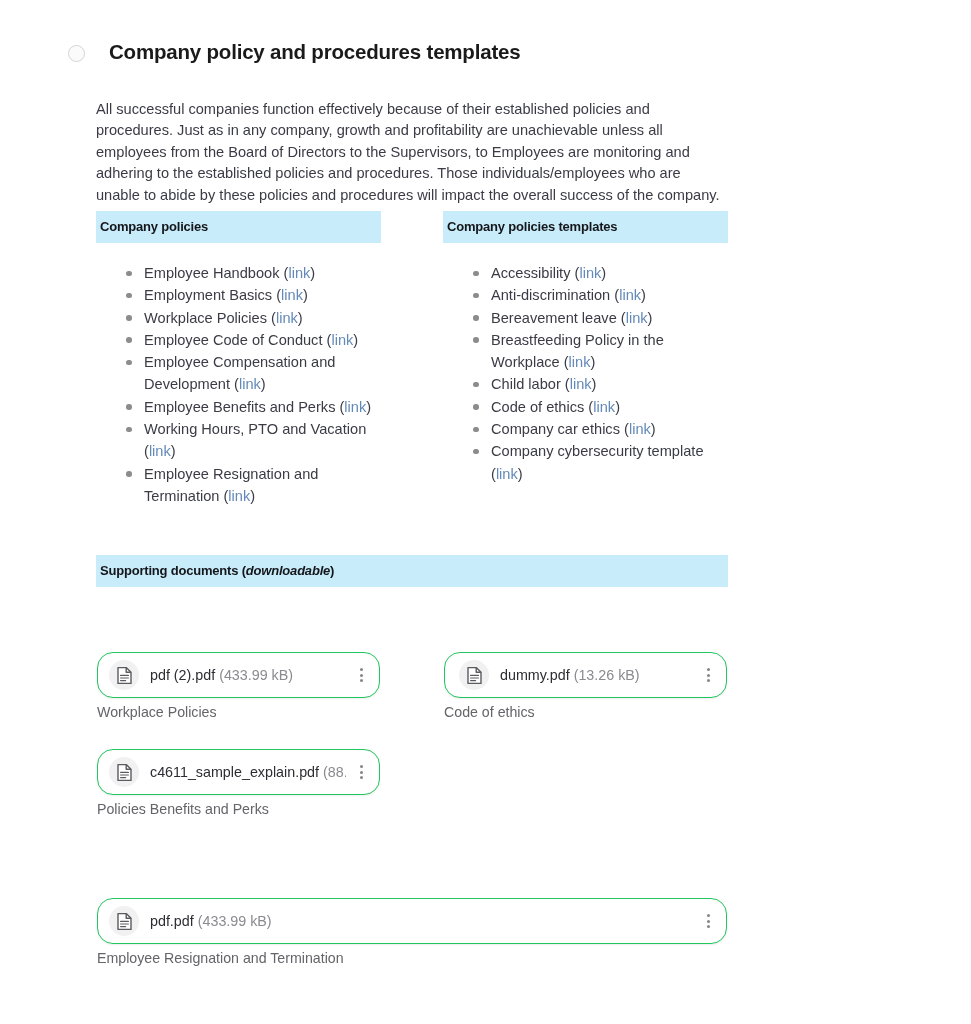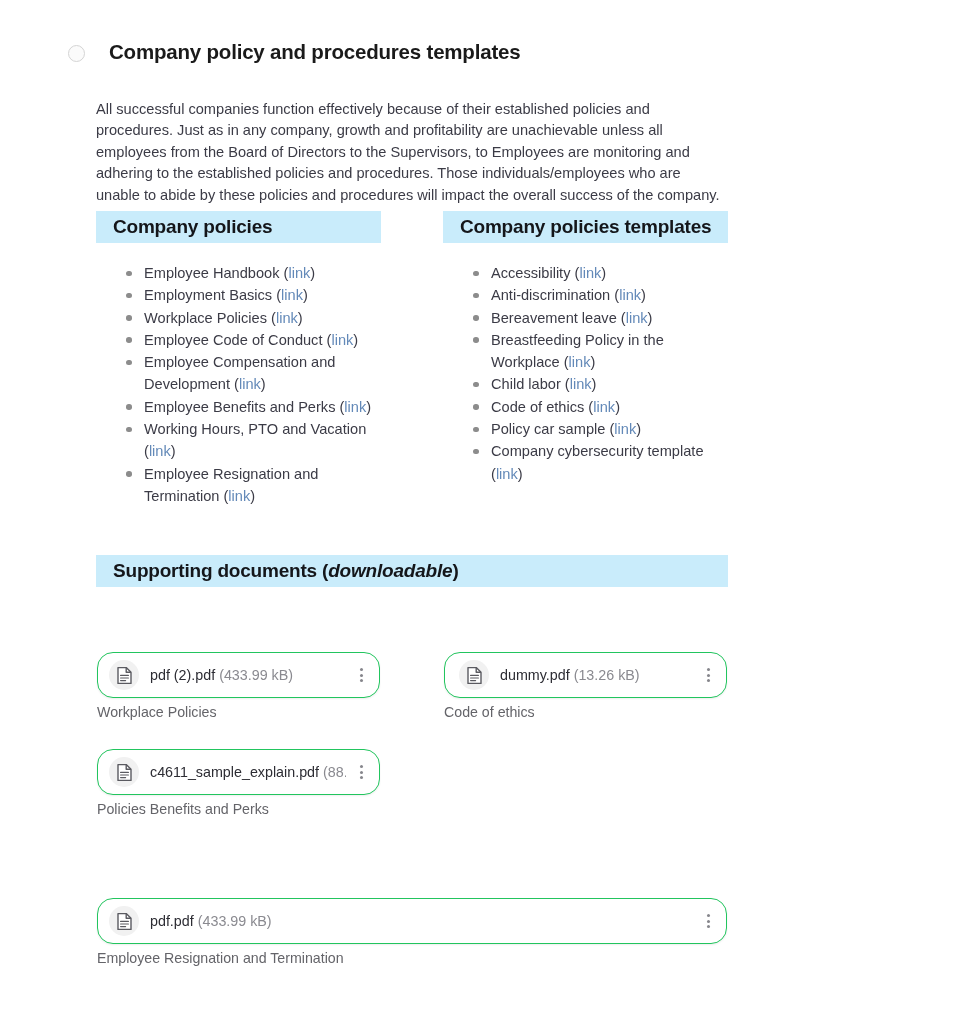--- a/index.html
+++ b/index.html
@@ -56,25 +56,25 @@
     top: 84px;
     width: 628px;
     font-size: 14.6px;
     line-height: 21.6px;
     color: #3b3b46;
   }
 
   
   .hl-heading {
     position: absolute;
-    font-size: 19px;
+    font-size: 13px;
     font-weight: bold;
     color: #14161a;
     background: #c9ecfb;
-    padding: 5px 0 5px 16px;
+    padding: 5px 0 5px 3px;
     box-sizing: border-box;
     letter-spacing: -0.2px;
     line-height: 22px;
   }
   .hl-heading .pad {
     padding-left: 1px;
   }
   #heading-company-policies {
     left: 96px;
     top: 211px;
@@ -237,21 +237,21 @@
       <li><span>Employee Resignation and Termination (</span><a class="lnk" href="#">link</a><span>)</span></li>
     </ul>
 
   <ul class="bullet-list" id="list-company-policies-templates">
       <li><span>Accessibility (</span><a class="lnk" href="#">link</a><span>)</span></li>
       <li><span>Anti-discrimination (</span><a class="lnk" href="#">link</a><span>)</span></li>
       <li><span>Bereavement leave (</span><a class="lnk" href="#">link</a><span>)</span></li>
       <li><span>Breastfeeding Policy in the Workplace (</span><a class="lnk" href="#">link</a><span>)</span></li>
       <li><span>Child labor (</span><a class="lnk" href="#">link</a><span>)</span></li>
       <li><span>Code of ethics (</span><a class="lnk" href="#">link</a><span>)</span></li>
-      <li><span>Policy car sample (</span><a class="lnk" href="#">link</a><span>)</span></li>
+      <li><span>Company car ethics (</span><a class="lnk" href="#">link</a><span>)</span></li>
       <li><span>Company cybersecurity template (</span><a class="lnk" href="#">link</a><span>)</span></li>
     </ul>
 
   <div class="hl-heading" id="heading-supporting-documents">
     <span class="pad"><span>Supporting documents (</span><em>downloadable</em><span>)</span></span>
   </div>
 
   <div class="file-card" id="card-workplace-policies">
     <span class="doc-icon-wrap">
       <svg width="17" height="19" viewBox="0 0 17 19" fill="none">

